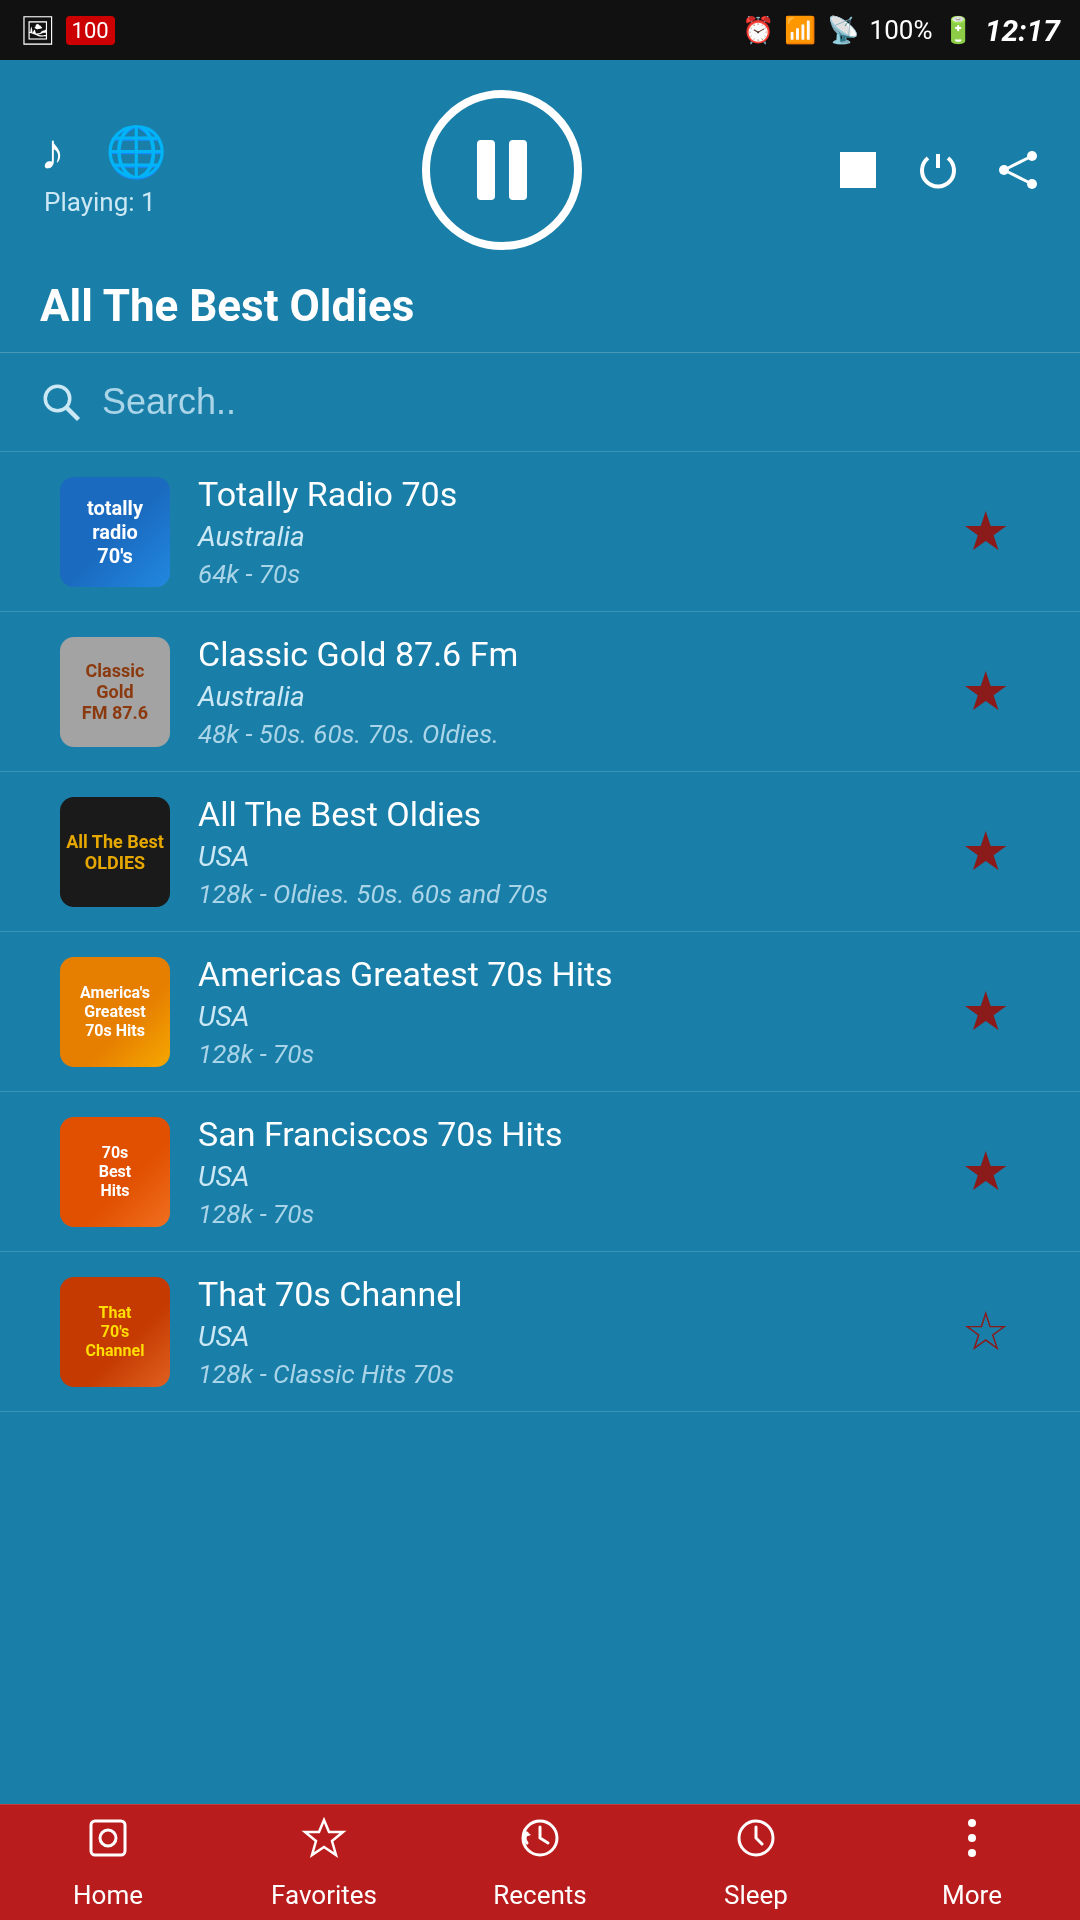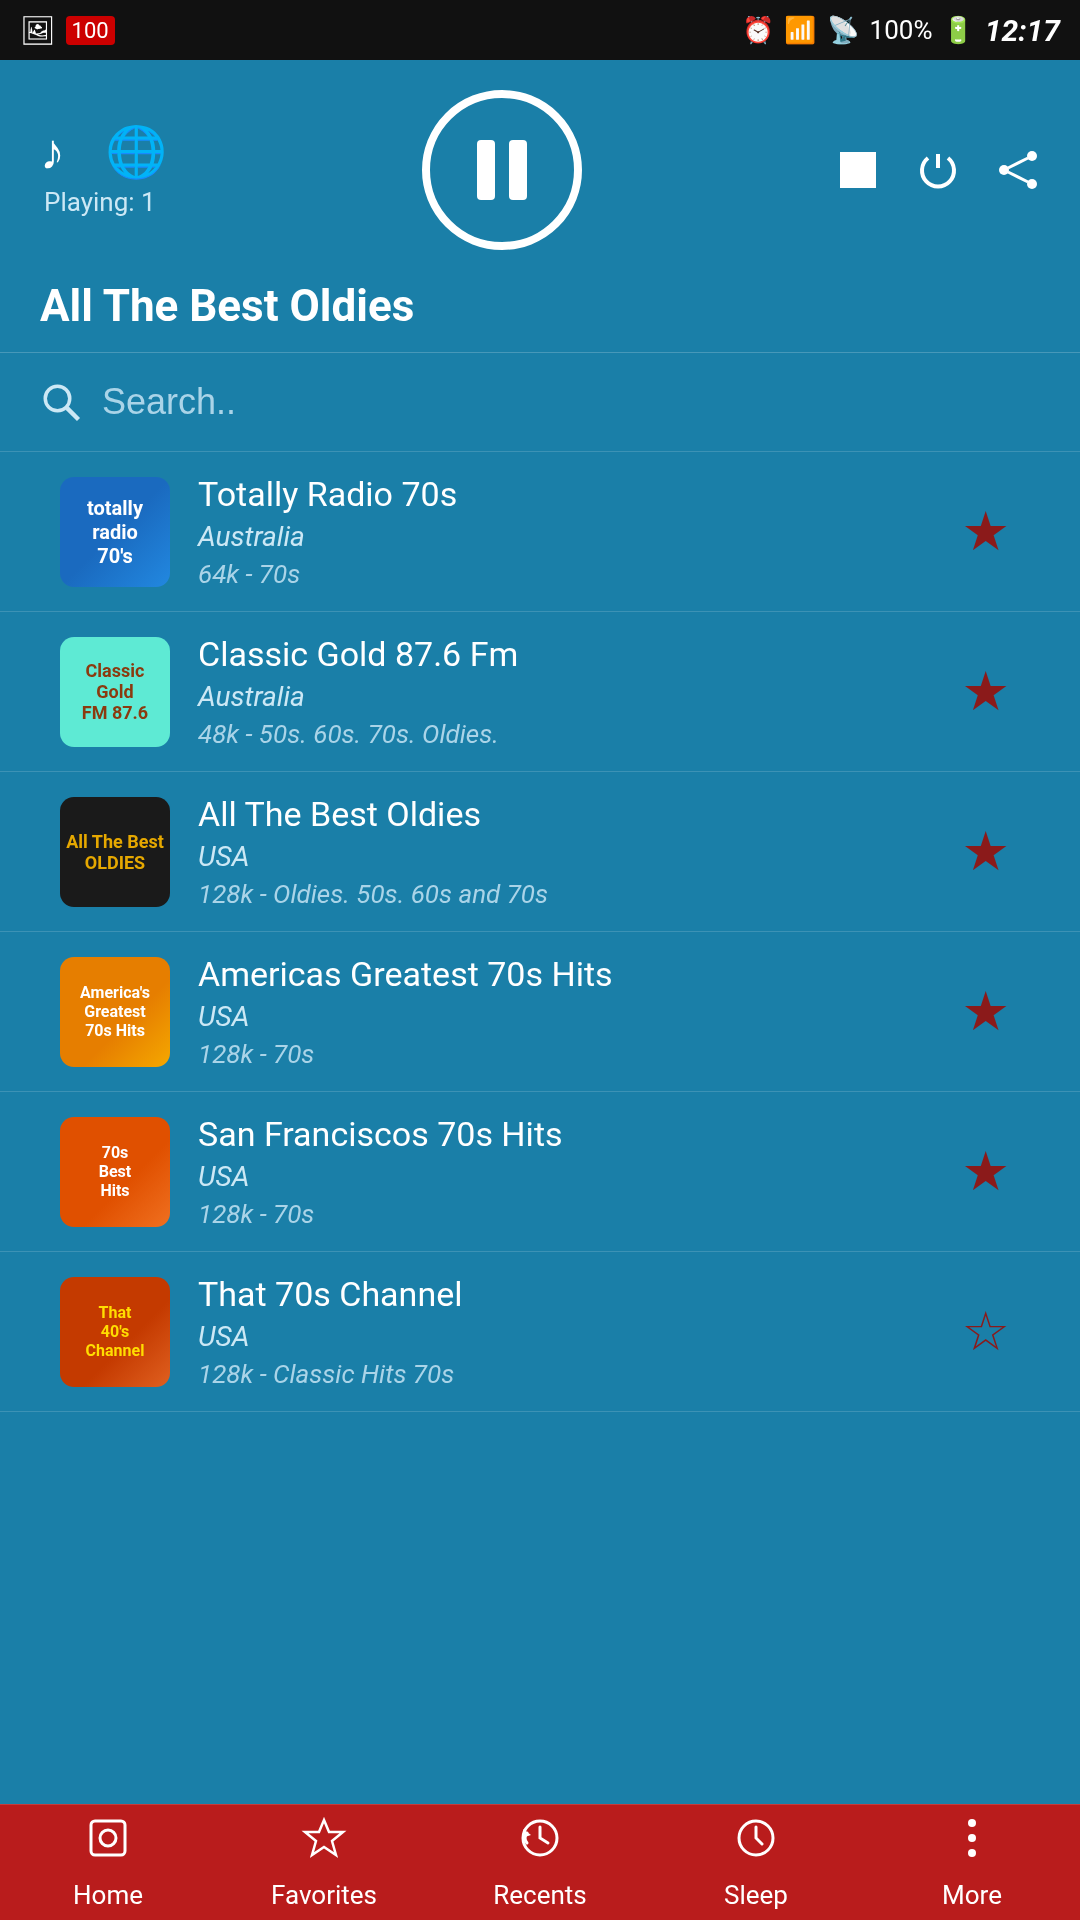--- a/index.html
+++ b/index.html
@@ -169,21 +169,21 @@
     }
     
     .logo-totally70s {
       background: linear-gradient(135deg, #1a6abf 50%, #2288e0 100%);
       color: #fff;
       font-size: 20px;
       padding: 8px;
       line-height: 1.2;
     }
     .logo-classicgold {
-      background: #5eead4;
+      background: #a3a3a3;
       color: #8b3a0f;
       font-size: 18px;
       padding: 8px;
     }
     .logo-bestoldies {
       background: #1a1a1a;
       color: #e6a800;
       font-size: 18px;
       padding: 8px;
     }
@@ -416,21 +416,21 @@
           <div class="station-name">San Franciscos 70s Hits</div>
           <div class="station-country">USA</div>
           <div class="station-meta">128k - 70s</div>
         </div>
         <button class="star-btn">
           <span class="star-filled">★</span>
         </button>
       </div>
       <div class="station-item">
         <div class="station-logo logo-that70s" style="white-space: pre;">That
-40's
+70's
 Channel</div>
         <div class="station-info">
           <div class="station-name">That 70s Channel</div>
           <div class="station-country">USA</div>
           <div class="station-meta">128k - Classic Hits 70s</div>
         </div>
         <button class="star-btn">
           <span class="star-empty">☆</span>
         </button>
       </div>

